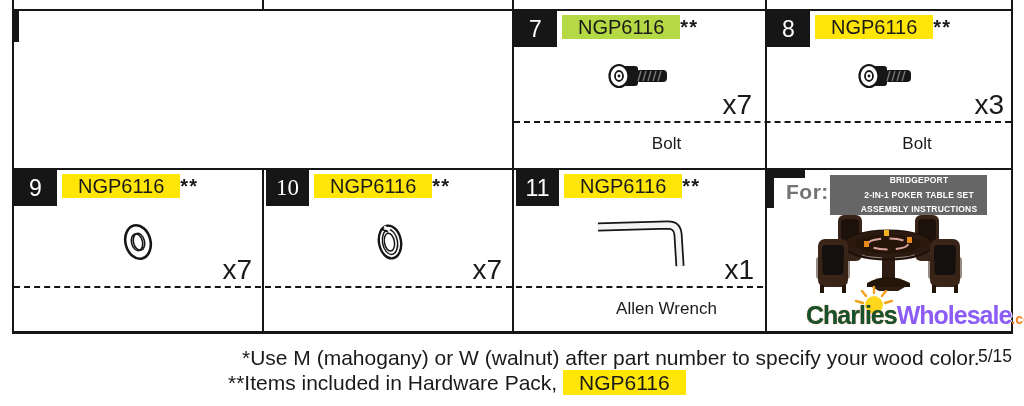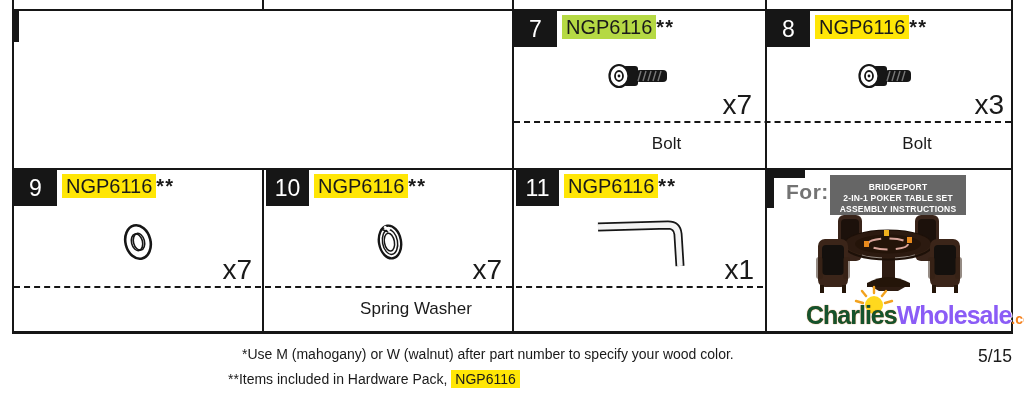--- a/index.html
+++ b/index.html
@@ -8,49 +8,50 @@
     font-family:"Liberation Sans", sans-serif;color:#1a1a1a;
   }
   .vline,.hline,.mark{position:absolute;background:#161616;}
   .dashed{position:absolute;height:0;border-top:2px dashed #161616;}
   .numbox{
     position:absolute;width:43px;height:36px;background:#161616;color:#fff;
     display:flex;align-items:center;justify-content:center;
     font-size:23px;font-weight:500;
   }
   .plabel{position:absolute;font-size:20px;white-space:nowrap;}
-  .hl{background:#ffe606;padding:1px 4px;}
+  .hl{background:#ffe606;padding:1px 16px;}
   .hl.green{background:#b5d944;}
   .stars{font-weight:700;letter-spacing:1px;}
   .qty{position:absolute;font-size:28px;text-align:right;width:56px;}
   .caption{position:absolute;font-size:17px;text-align:center;margin-left:28px;}
   .icon{position:absolute;}
   .forlabel{
     position:absolute;left:786px;top:180px;font-size:21px;font-weight:700;
     color:#737373;letter-spacing:0.5px;
   }
   .graybox{
     position:absolute;left:830px;top:175px;width:136px;height:40px;background:#666;
     color:#fff;font-size:8.5px;font-weight:700;text-align:center;
-    display:flex;flex-direction:column;justify-content:flex-end;line-height:11px;
+    display:flex;flex-direction:column;justify-content:space-between;line-height:11px;
     letter-spacing:0.2px;
+    padding-left:21px;
   }
   .logo{position:absolute;left:800px;top:290px;width:210px;height:44px;}
   .logo .sun{position:absolute;left:52px;top:-5px;}
   .logo .text{position:absolute;left:6px;top:11px;white-space:nowrap;font-weight:700;}
   .lg-charlies{
     font-size:25px;color:#14532d;letter-spacing:-1px;
     text-shadow:0 0 1px #c05a10;
   }
   .lg-wholesale{
     font-size:25px;color:#8b5cf6;letter-spacing:-1px;
     text-shadow:-1px 0 0 #fff,1px 0 0 #fff,0 -1px 0 #fff,0 1px 0 #fff;
   }
   .lg-com{font-size:14px;color:#f5821f;}
-  .fn{position:absolute;font-size:14px;white-space:nowrap;text-align:right;}
+  .fn{position:absolute;font-size:21px;white-space:nowrap;text-align:right;}
   .pageno{position:absolute;left:958px;top:346px;font-size:17.5px;width:54px;text-align:right;}
 </style>
 </head>
 <body>
 
 <div class="sheet">
 
   <div class="hline" style="left:12px;top:9px;width:1001px;height:2px;"></div>
   <div class="hline" style="left:12px;top:168px;width:1001px;height:2px;"></div>
   <div class="hline" style="left:12px;top:331px;width:1001px;height:3px;"></div>
@@ -110,49 +111,49 @@
   </div>
   <svg class="icon" style="left:118px;top:216px;" width="40" height="52" viewBox="0 0 40 52">
     <g transform="rotate(-14 20 26)">
       <ellipse cx="20" cy="26" rx="12.5" ry="17" fill="#fff" stroke="#161616" stroke-width="2.6"></ellipse>
       <ellipse cx="19" cy="26" rx="5.5" ry="8.5" fill="#fff" stroke="#161616" stroke-width="1.6"></ellipse>
       <ellipse cx="21" cy="26" rx="5.5" ry="8.5" fill="none" stroke="#161616" stroke-width="1.6"></ellipse>
     </g>
   </svg>
   <div class="qty" style="left:196px;top:254px;">x7</div>
 
-  <div class="numbox" style="left:266px;top:170px;">
+  <div class="numbox" style="left:266px;top:170px;font-family:Liberation Serif, serif;">
     <span>10</span>
   </div>
   <div class="plabel" style="left:314px;top:175px;">
     <span class="hl">NGP6116</span><span class="stars">**</span>
   </div>
   <svg class="icon" style="left:370px;top:216px;" width="40" height="52" viewBox="0 0 40 52">
     <g transform="rotate(-10 20 26)">
       <ellipse cx="20" cy="26" rx="11" ry="16.5" fill="#fff" stroke="#161616" stroke-width="2.4"></ellipse>
       <ellipse cx="20" cy="26" rx="7.5" ry="12.5" fill="#fff" stroke="#161616" stroke-width="1.5"></ellipse>
       <ellipse cx="19.4" cy="26" rx="5" ry="9" fill="#fff" stroke="#161616" stroke-width="1.5"></ellipse>
       <path d="M14 12 L20 16" stroke="#161616" stroke-width="1.4"></path>
       <path d="M17 9.6 L21.5 14.6" stroke="#fff" stroke-width="2.4"></path>
     </g>
   </svg>
   <div class="qty" style="left:446px;top:254px;">x7</div>
-  <div class="caption" style="left:264px;top:299px;width:248px;">Spring Washer</div>
 
   <div class="numbox" style="left:516px;top:170px;text-align:center;">
     <span>11</span>
   </div>
   <div class="plabel" style="left:564px;top:175px;">
     <span class="hl">NGP6116</span><span class="stars">**</span>
   </div>
   <svg class="icon" style="left:592px;top:218px;" width="100" height="54" viewBox="0 0 100 54">
     <path d="M6 9 L76 7 Q85 7 86 16 L88 48" fill="none" stroke="#161616" stroke-width="9" stroke-linejoin="round"></path>
     <path d="M6 9 L76 7 Q85 7 86 16 L88 48" fill="none" stroke="#f4f4f4" stroke-width="5.5" stroke-linejoin="round"></path>
   </svg>
   <div class="qty" style="left:698px;top:254px;">x1</div>
+  <div class="caption" style="left:514px;top:299px;width:249px;">Allen Wrench</div>
 
   <div class="forlabel">For:</div>
   <div class="graybox">
     <div>BRIDGEPORT</div>
     <div>2-IN-1 POKER TABLE SET</div>
     <div>ASSEMBLY INSTRUCTIONS</div>
   </div>
 
   <svg class="icon" style="left:812px;top:213px;" width="156" height="84" viewBox="0 0 156 84">
 

